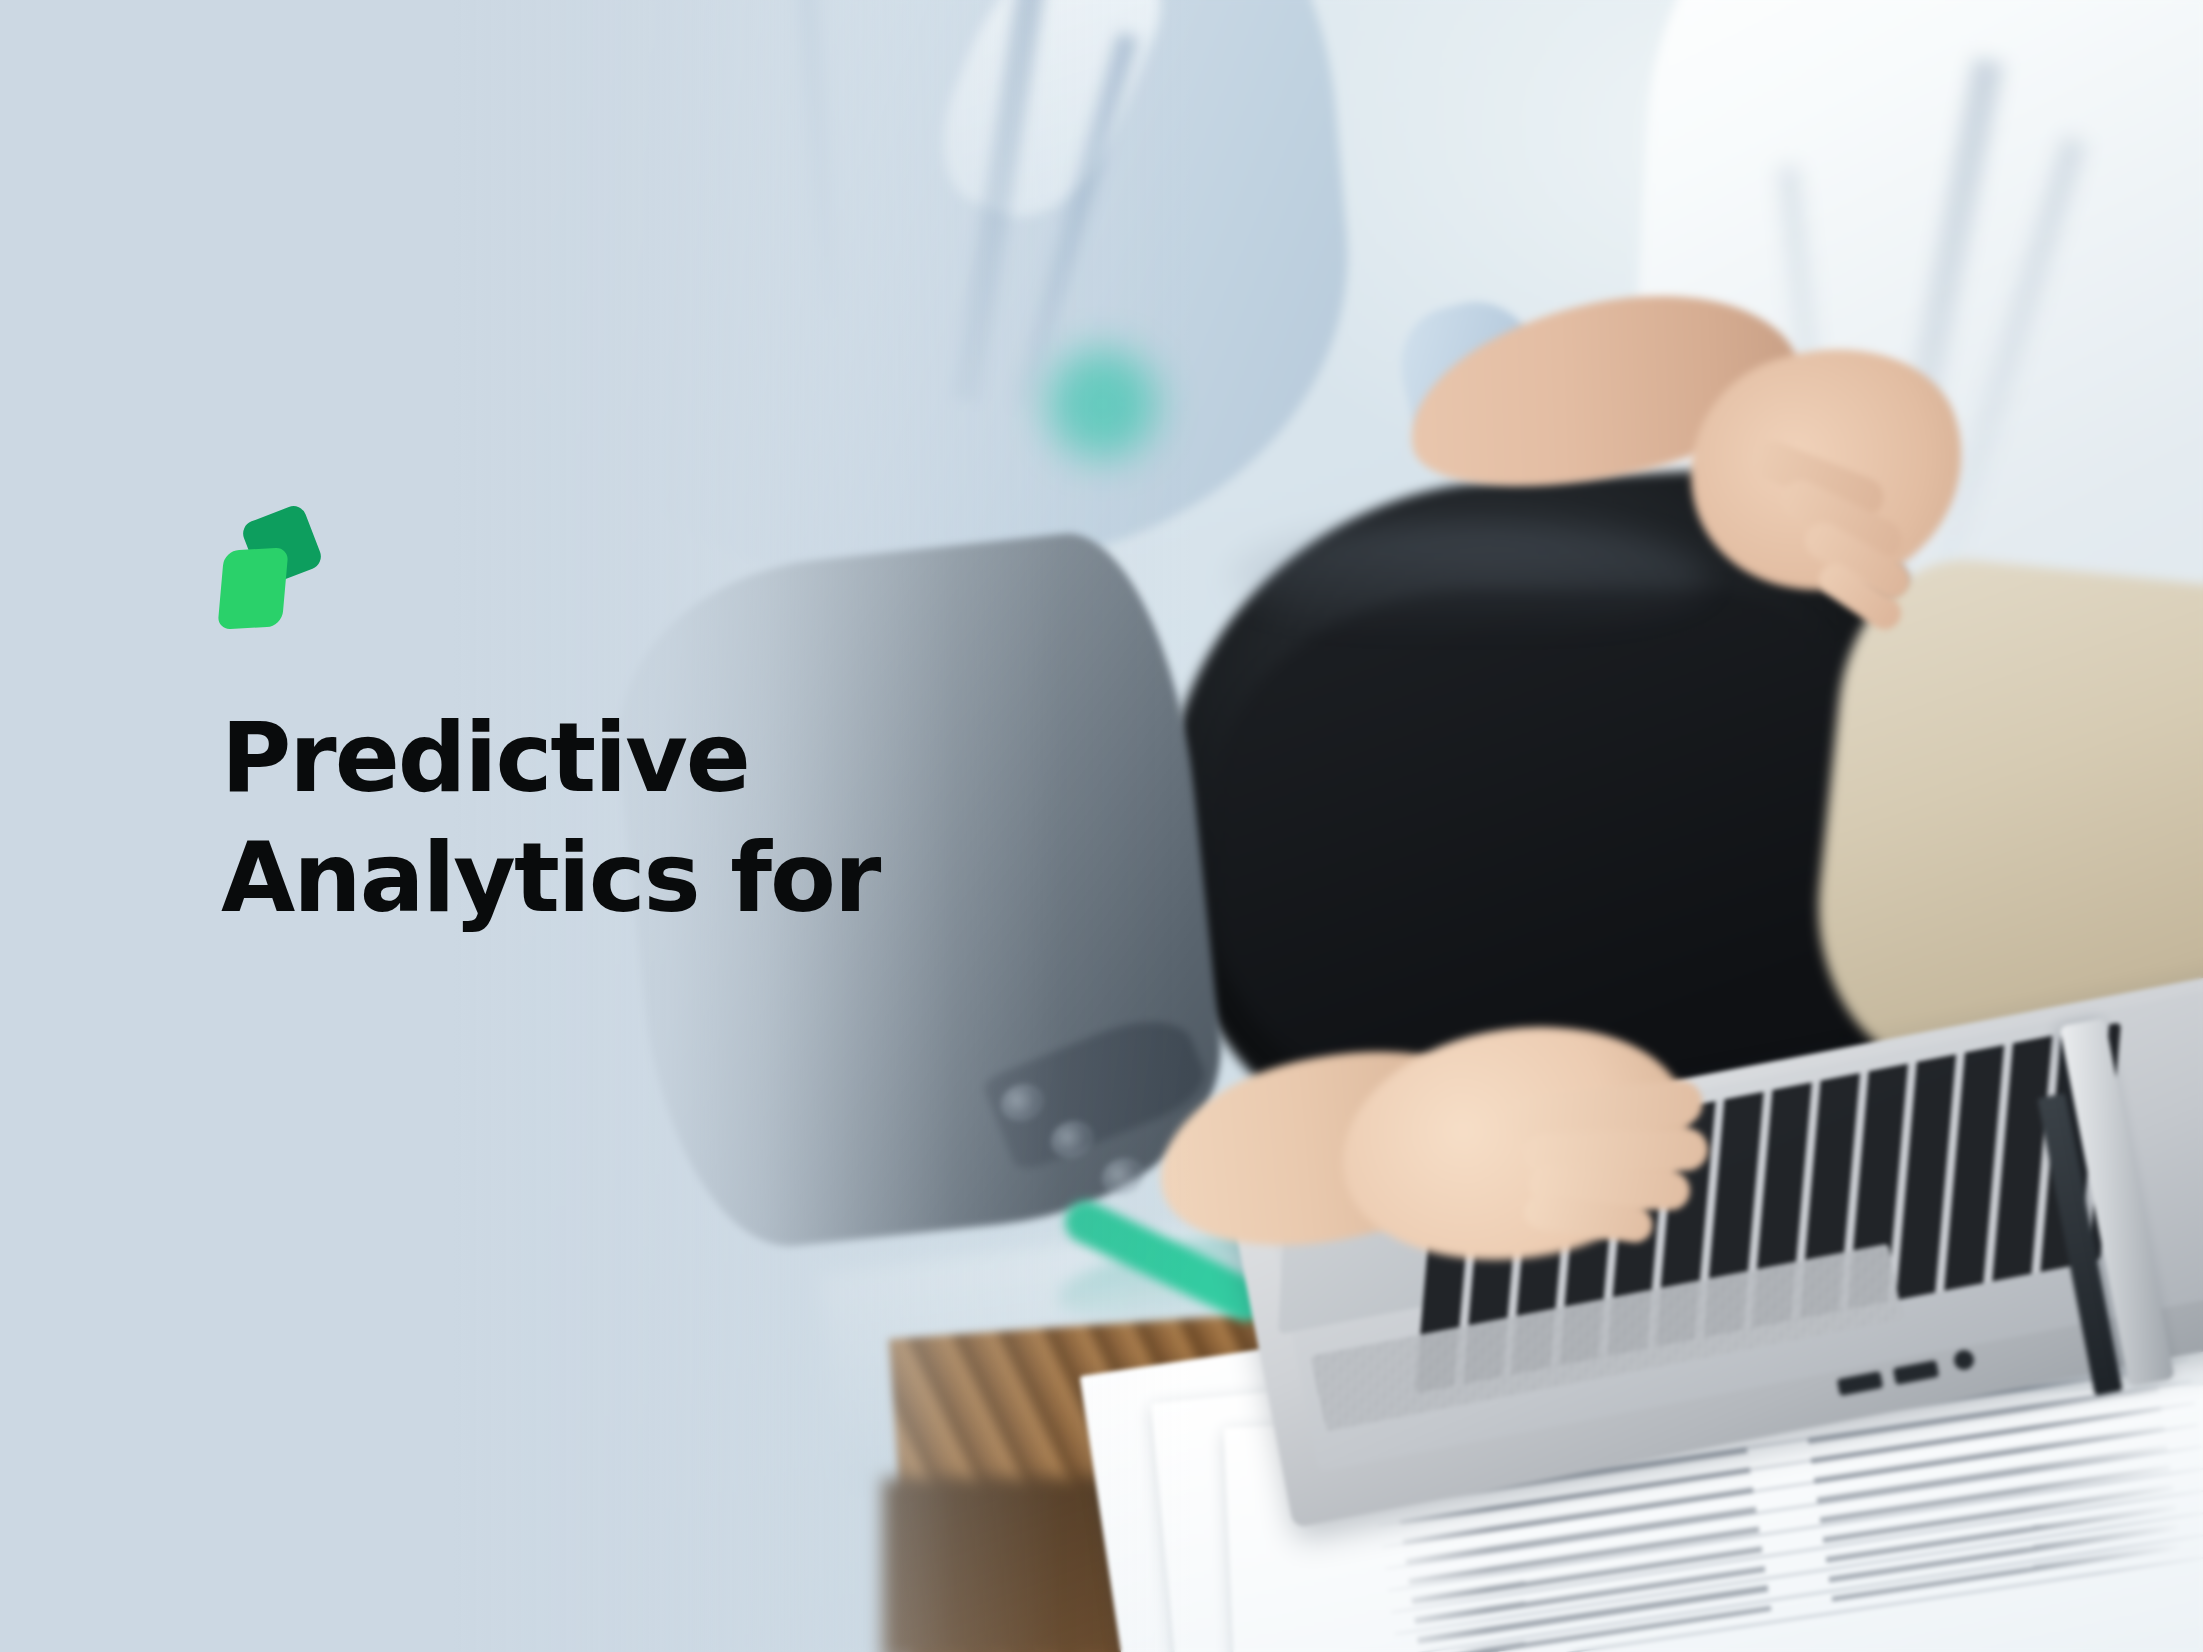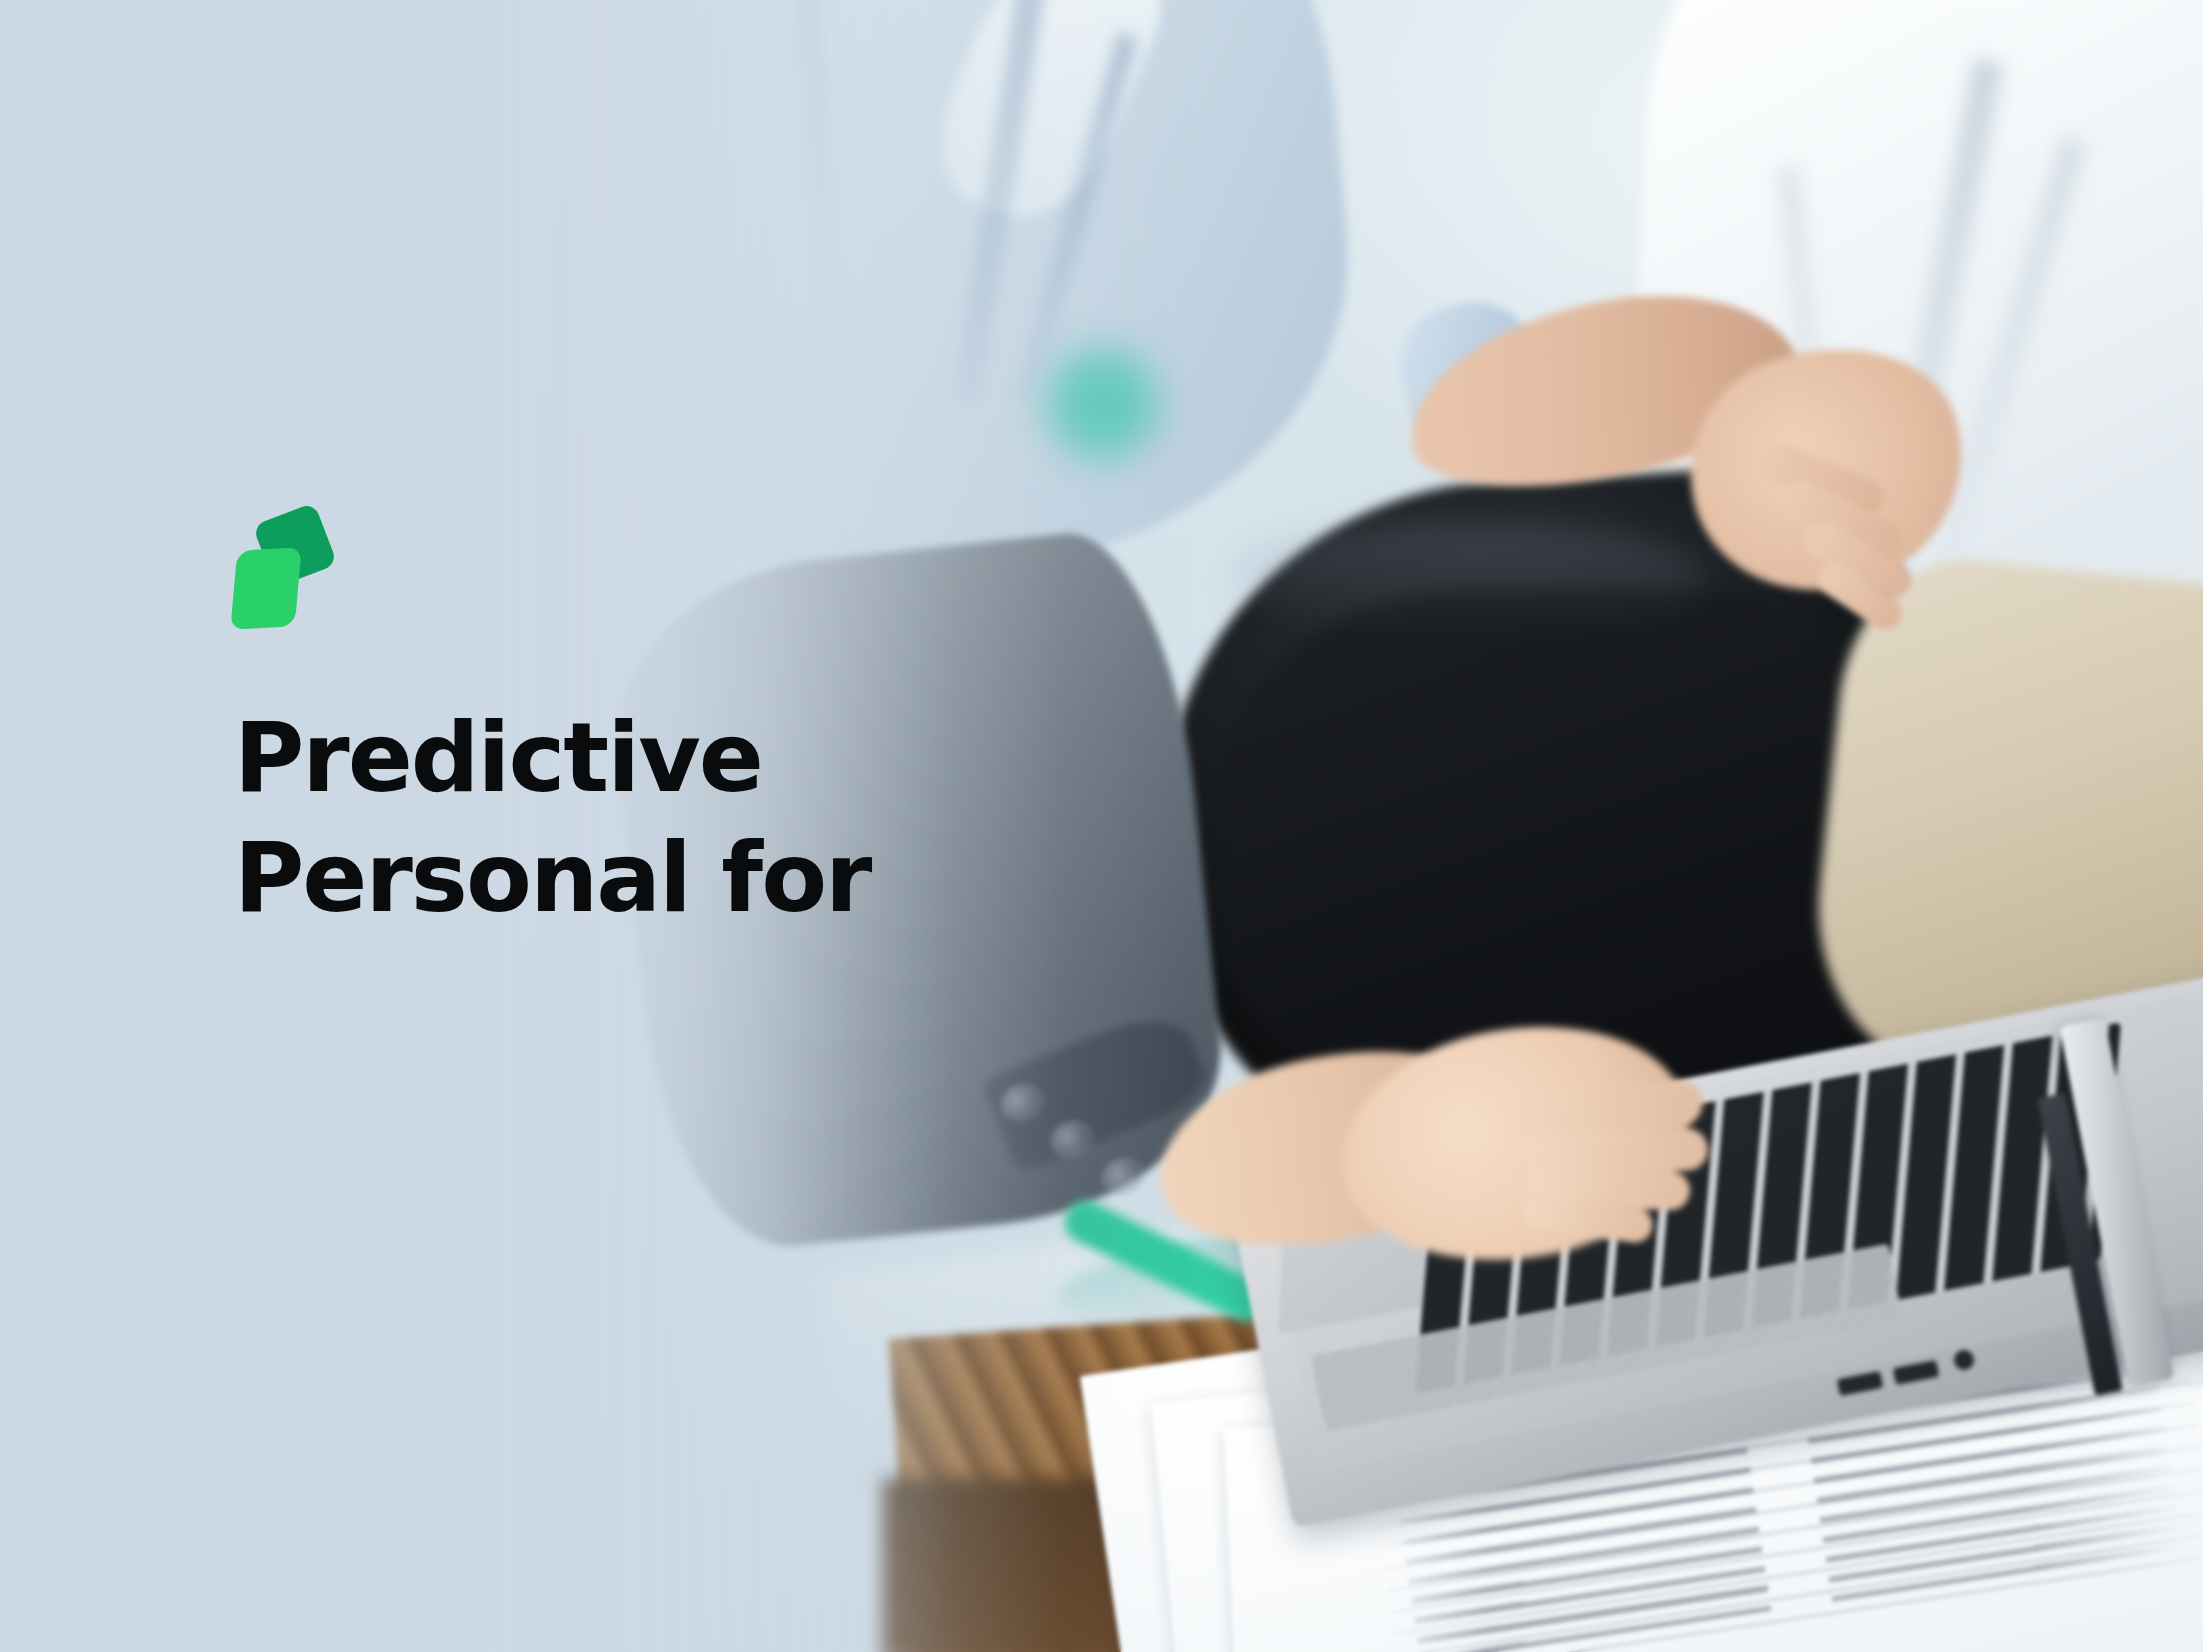--- a/index.html
+++ b/index.html
@@ -505,21 +505,21 @@
       rgba(204,216,227,.72) 64%,
       rgba(204,216,227,.46) 72%,
       rgba(204,216,227,.22) 80%,
       rgba(204,216,227,.06) 89%,
       rgba(204,216,227,0) 100%);
     pointer-events:none;
   }
 
   .content {
     position:absolute;
-    left:234px; top:0;
+    left:221px; top:0;
     width:918px; height:1405px;
   }
 
   
   .logo {
     position:absolute;
     left:0; top:512px;
     width:84px; height:108px;
   }
   .logo-back {
@@ -636,19 +636,19 @@
 
   <div class="content">
 
     <div class="logo">
       <div class="logo-back"></div>
       <div class="logo-front"></div>
     </div>
 
     <h1 class="headline">
       <span class="ln">Predictive</span>
-      <span class="ln">Personal for</span>
+      <span class="ln">Analytics for</span>
     </h1>
 
   </div>
 
 </div>
 
 
 </body></html>

